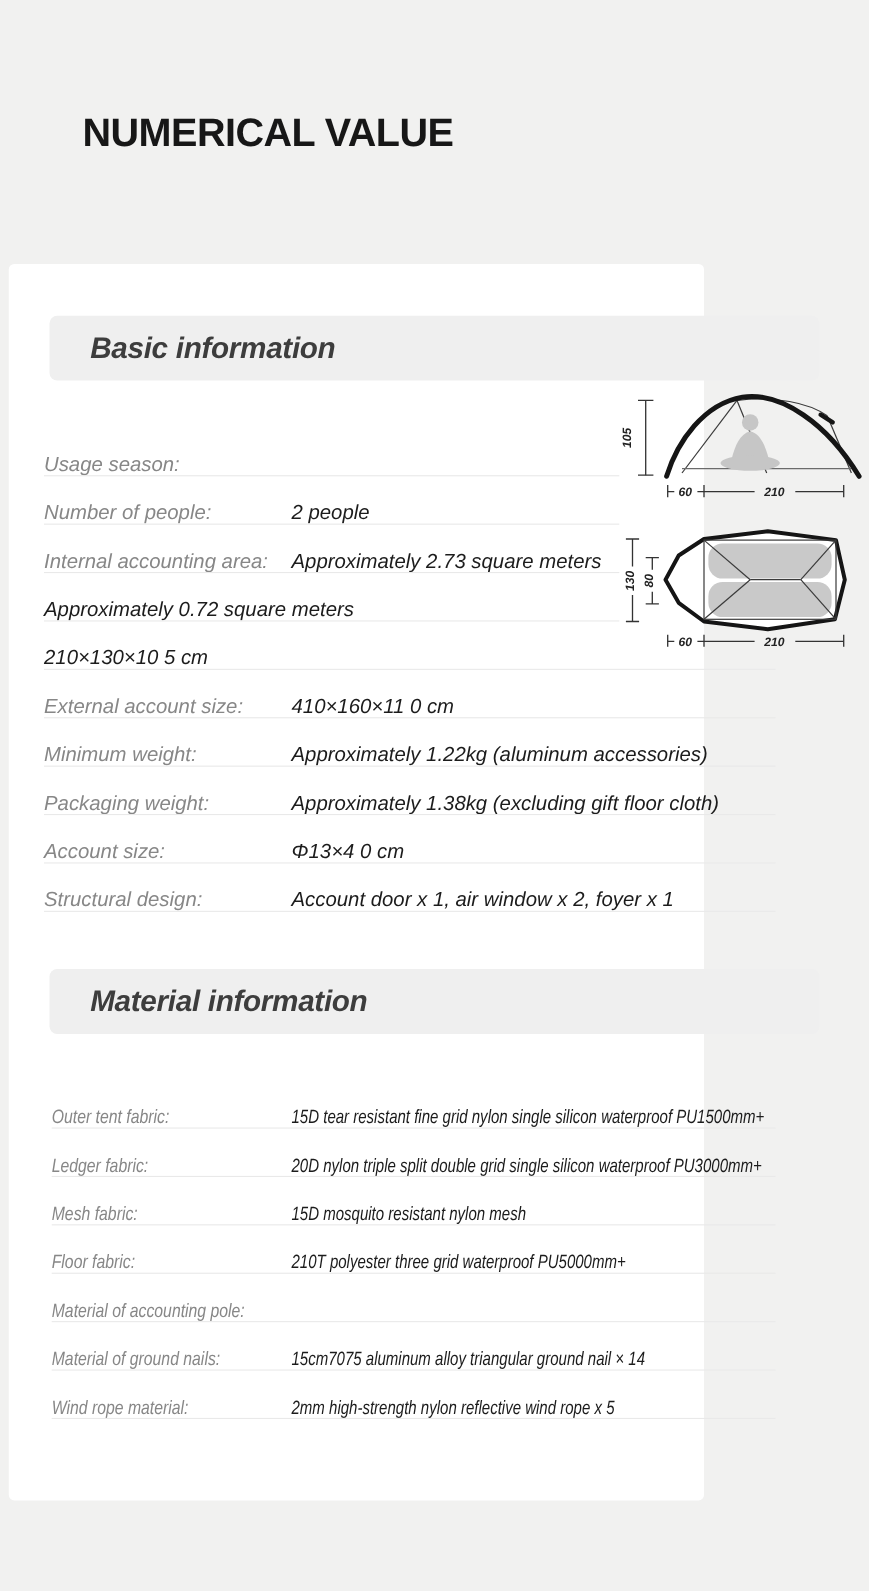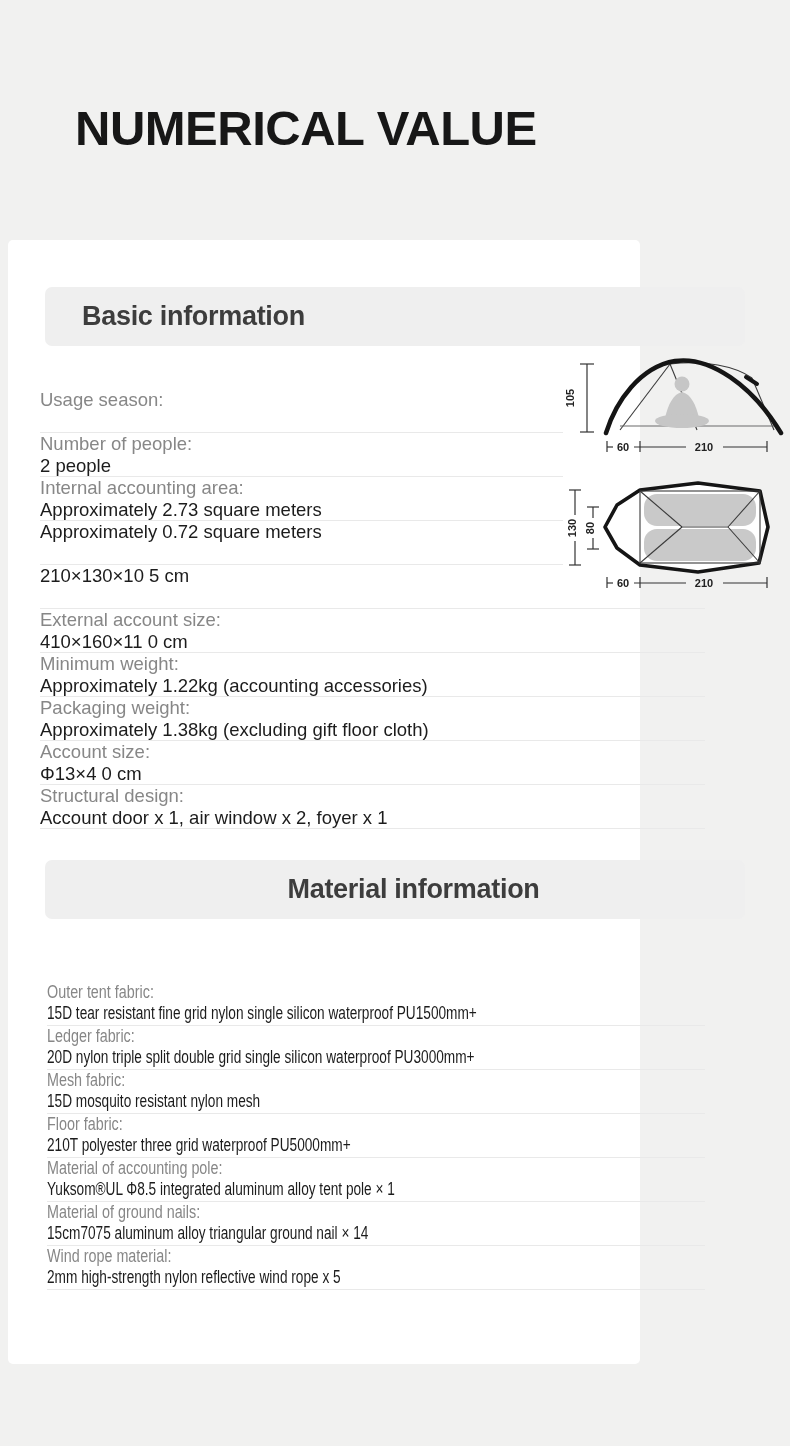--- a/index.html
+++ b/index.html
@@ -6,46 +6,46 @@
   html,body { width:790px; height:1446px; }
   body {
     position:relative;
     background:#f1f1f0;
     font-family:"Liberation Sans", sans-serif;
     color:#1e1e1e;
     overflow:hidden;
   }
   .page-title {
     position:absolute; left:75px; top:100px;
-    font-size:49px; font-weight:bold; letter-spacing:-0.5px;
+    font-size:36px; font-weight:bold; letter-spacing:-0.5px;
     color:#171717;
   }
   .spec-card {
     position:absolute; left:8px; top:240px;
     width:632px; height:1124px;
-    background:#ffffff; border-radius:5px;
+    background:#ffffff; border-radius:5px;font-style:italic;
   }
   .section-bar {
     position:absolute; left:37px; width:700px; height:59px;
     background:#efefef; border-radius:7px;
     display:flex; align-items:center; padding-left:37px;
   }
   .section-bar .section-title {
     font-size:27px; font-weight:bold; color:#3d3d3d; letter-spacing:-0.3px;
   }
   #basic-bar   { top:47px; }
-  #material-bar{ top:620px;justify-content:center; }
+  #material-bar{ top:641px; }
 
   .spec-table { position:absolute; }
   #basic-table    { left:32px; top:149px; width:665px; }
   #material-table { left:39px; top:742px; width:658px; }
 
   .spec-row {
     position:relative; height:44px;
-    display:flex; align-items:flex-start;flex-direction:column;
+    display:flex; align-items:flex-end;
   }
   .spec-row::after {
     content:""; position:absolute; left:0; bottom:0;
     height:1px; background:#e9e9e9; width:100%;
   }
   #basic-table .spec-row:nth-of-type(-n+4)::after { width:523px; }
 
   .spec-label { flex:none; color:#878787; }
   #basic-table .spec-label { width:225px; font-size:18.5px; }
   #basic-table .spec-value { font-size:18.5px; color:#1c1c1c; white-space:nowrap; }
@@ -100,21 +100,21 @@
         <span class="spec-value">210×130×10 5 cm</span>
       </div>
 
       <div class="spec-row">
         <span class="spec-label">External account size:</span>
         <span class="spec-value">410×160×11 0 cm</span>
       </div>
 
       <div class="spec-row">
         <span class="spec-label">Minimum weight:</span>
-        <span class="spec-value">Approximately 1.22kg (accounting accessories)</span>
+        <span class="spec-value">Approximately 1.22kg (aluminum accessories)</span>
       </div>
 
       <div class="spec-row">
         <span class="spec-label">Packaging weight:</span>
         <span class="spec-value">Approximately 1.38kg (excluding gift floor cloth)</span>
       </div>
 
       <div class="spec-row">
         <span class="spec-label">Account size:</span>
         <span class="spec-value">Φ13×4 0 cm</span>
@@ -231,21 +231,20 @@
         <span class="spec-value"><span class="cond">15D mosquito resistant nylon mesh</span></span>
       </div>
 
       <div class="spec-row">
         <span class="spec-label"><span class="cond">Floor fabric:</span></span>
         <span class="spec-value"><span class="cond">210T polyester three grid waterproof PU5000mm+</span></span>
       </div>
 
       <div class="spec-row">
         <span class="spec-label"><span class="cond">Material of accounting pole:</span></span>
-        <span class="spec-value"><span class="cond">Yuksom®UL Φ8.5 integrated aluminum alloy tent pole × 1</span></span>
       </div>
 
       <div class="spec-row">
         <span class="spec-label"><span class="cond">Material of ground nails:</span></span>
         <span class="spec-value"><span class="cond">15cm7075 aluminum alloy triangular ground nail × 14</span></span>
       </div>
 
       <div class="spec-row">
         <span class="spec-label"><span class="cond">Wind rope material:</span></span>
         <span class="spec-value"><span class="cond">2mm high-strength nylon reflective wind rope x 5</span></span>

